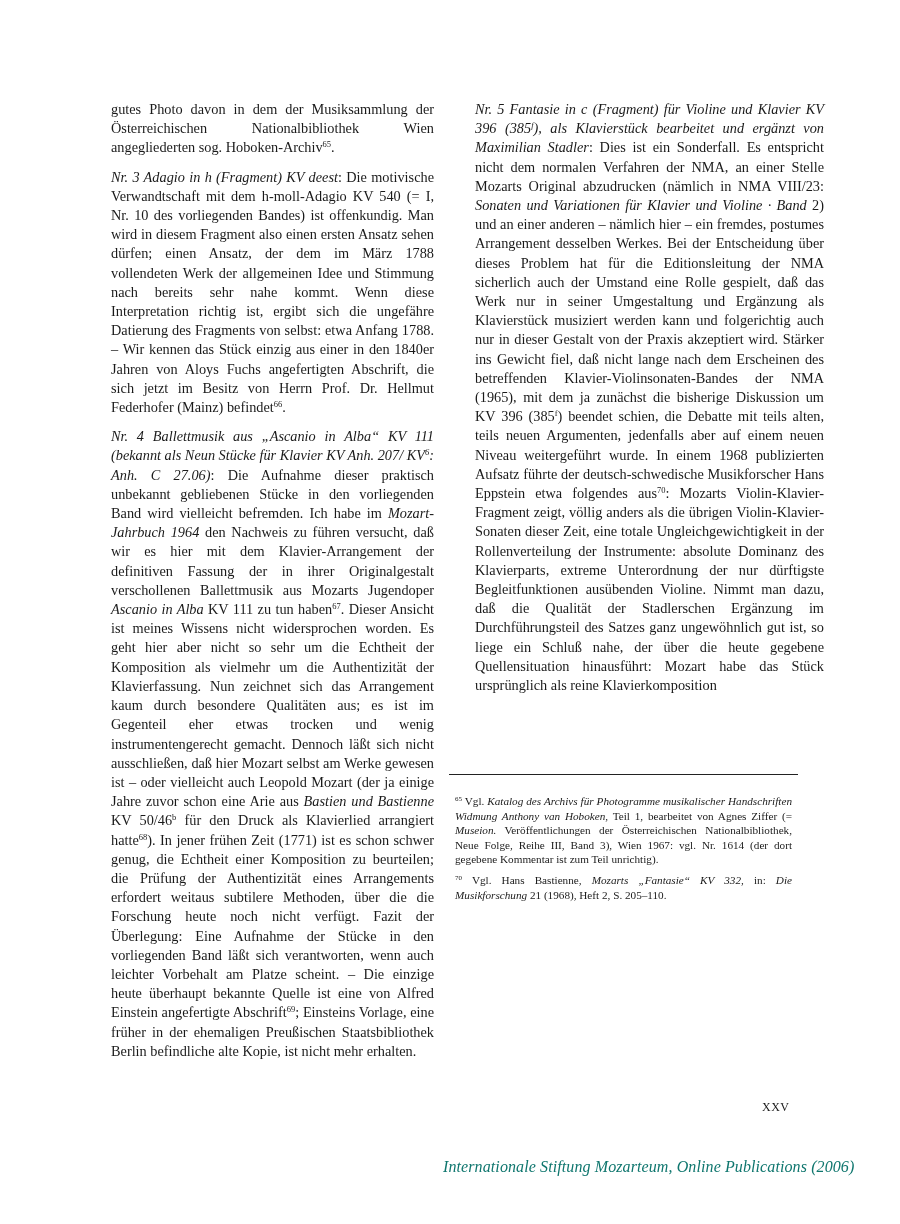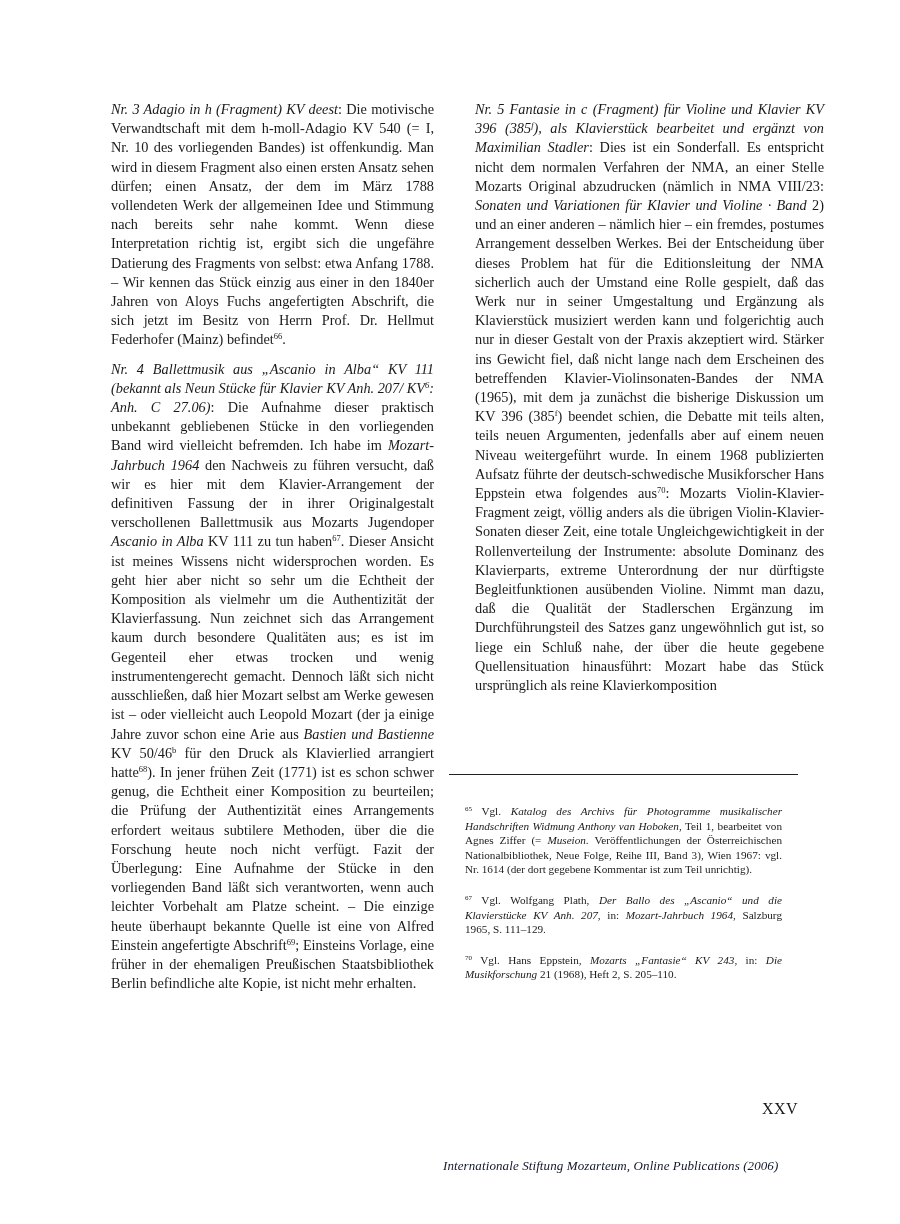--- a/index.html
+++ b/index.html
@@ -8,41 +8,41 @@
   .col { position: absolute; top: 100px; }
   .col-left { left: 111px; width: 323px; }
   .col-right { left: 475px; width: 349px; }
   p.para { margin: 0 0 10px 0; font-size: 14.3px; line-height: 19.2px; text-align: justify; hyphens: manual; }
   p.para.cont { text-indent: 0; }
   p.para.ind { text-indent: 0; }
   .it { font-style: italic; }
   sup { font-size: 8.5px; line-height: 0; vertical-align: 5px; }
   .rule { position: absolute; left: 449px; top: 774px; width: 349px; height: 0; border-top: 1.6px solid #222; }
   .notes { position: absolute; left: 449px; top: 788px; width: 349px; }
-  .note { margin: 16px; font-size: 11.2px; line-height: 14.6px; text-align: justify; }
+  .note { margin: 6px; font-size: 11.2px; line-height: 14.6px; text-align: justify; }
   .note sup { font-size: 7px; vertical-align: 4px; }
-  .pagenum { position: absolute; left: 762px; top: 1100px; font-size: 16px; letter-spacing: 0.5px; }
-  .footer { position: absolute; left: 443px; top: 1158px; font-size: 13px; font-style: italic; color: #0f172a; letter-spacing: 0.1px; }
+  .pagenum { position: absolute; left: 762px; top: 1100px; font-size: 12px; letter-spacing: 0.5px; }
+  .footer { position: absolute; left: 443px; top: 1158px; font-size: 16px; font-style: italic; color: #0f766e; letter-spacing: 0.1px; }
 </style>
 </head>
 <body>
 
 <div class="col col-left">
+  <p class="para cont"><span>gutes Photo davon in dem der Musiksammlung der Österreichischen Nationalbibliothek Wien angegliederten sog. Hoboken-Archiv</span><sup>65</sup><span>.</span></p>
 
   <p class="para ind"><span class="it">Nr. 3 Adagio in h (Fragment) KV deest</span><span>: Die motivische Verwandtschaft mit dem h-moll-Adagio KV 540 (= I, Nr. 10 des vorliegenden Bandes) ist offenkundig. Man wird in diesem Fragment also einen ersten Ansatz sehen dürfen; einen Ansatz, der dem im März 1788 vollendeten Werk der allgemeinen Idee und Stimmung nach bereits sehr nahe kommt. Wenn diese Interpretation richtig ist, ergibt sich die ungefähre Datierung des Fragments von selbst: etwa Anfang 1788. – Wir kennen das Stück einzig aus einer in den 1840er Jahren von Aloys Fuchs angefertigten Abschrift, die sich jetzt im Besitz von Herrn Prof. Dr. Hellmut Federhofer (Mainz) befindet</span><sup>66</sup><span>.</span></p>
 
   <p class="para ind"><span class="it"><span>Nr. 4 Ballettmusik aus „Ascanio in Alba“ KV 111 (bekannt als Neun Stücke für Klavier KV Anh. 207/ KV</span><sup>6</sup><span>: Anh. C 27.06)</span></span><span>: Die Aufnahme dieser praktisch unbekannt gebliebenen Stücke in den vorliegenden Band wird vielleicht befremden. Ich habe im </span><span class="it">Mozart-Jahrbuch 1964</span><span> den Nachweis zu führen versucht, daß wir es hier mit dem Klavier-Arrangement der definitiven Fassung der in ihrer Originalgestalt verschollenen Ballettmusik aus Mozarts Jugendoper </span><span class="it">Ascanio in Alba</span><span> KV 111 zu tun haben</span><sup>67</sup><span>. Dieser Ansicht ist meines Wissens nicht widersprochen worden. Es geht hier aber nicht so sehr um die Echtheit der Komposition als vielmehr um die Authentizität der Klavierfassung. Nun zeichnet sich das Arrangement kaum durch besondere Qualitäten aus; es ist im Gegenteil eher etwas trocken und wenig instrumentengerecht gemacht. Dennoch läßt sich nicht ausschließen, daß hier Mozart selbst am Werke gewesen ist – oder vielleicht auch Leopold Mozart (der ja einige Jahre zuvor schon eine Arie aus </span><span class="it">Bastien und Bastienne</span><span> KV 50/46</span><sup>b</sup><span> für den Druck als Klavierlied arrangiert hatte</span><sup>68</sup><span>). In jener frühen Zeit (1771) ist es schon schwer genug, die Echtheit einer Komposition zu beurteilen; die Prüfung der Authentizität eines Arrangements erfordert weitaus subtilere Methoden, über die die Forschung heute noch nicht verfügt. Fazit der Überlegung: Eine Aufnahme der Stücke in den vorliegenden Band läßt sich verantworten, wenn auch leichter Vorbehalt am Platze scheint. – Die einzige heute überhaupt bekannte Quelle ist eine von Alfred Einstein angefertigte Abschrift</span><sup>69</sup><span>; Einsteins Vorlage, eine früher in der ehemaligen Preußischen Staatsbibliothek Berlin befindliche alte Kopie, ist nicht mehr erhalten.</span></p>
 </div>
 
 <div class="col col-right">
   <p class="para ind"><span class="it"><span>Nr. 5 Fantasie in c (Fragment) für Violine und Klavier KV 396 (385</span><sup>f</sup><span>), als Klavierstück bearbeitet und ergänzt von Maximilian Stadler</span></span><span>: Dies ist ein Sonderfall. Es entspricht nicht dem normalen Verfahren der NMA, an einer Stelle Mozarts Original abzudrucken (nämlich in NMA VIII/23: </span><span class="it">Sonaten und Variationen für Klavier und Violine · Band</span><span> 2) und an einer anderen – nämlich hier – ein fremdes, postumes Arrangement desselben Werkes. Bei der Entscheidung über dieses Problem hat für die Editionsleitung der NMA sicherlich auch der Umstand eine Rolle gespielt, daß das Werk nur in seiner Umgestaltung und Ergänzung als Klavierstück musiziert werden kann und folgerichtig auch nur in dieser Gestalt von der Praxis akzeptiert wird. Stärker ins Gewicht fiel, daß nicht lange nach dem Erscheinen des betreffenden Klavier-Violinsonaten-Bandes der NMA (1965), mit dem ja zunächst die bisherige Diskussion um KV 396 (385</span><sup>f</sup><span>) beendet schien, die Debatte mit teils alten, teils neuen Argumenten, jedenfalls aber auf einem neuen Niveau weitergeführt wurde. In einem 1968 publizierten Aufsatz führte der deutsch-schwedische Musikforscher Hans Eppstein etwa folgendes aus</span><sup>70</sup><span>: Mozarts Violin-Klavier-Fragment zeigt, völlig anders als die übrigen Violin-Klavier-Sonaten dieser Zeit, eine totale Ungleichgewichtigkeit in der Rollenverteilung der Instrumente: absolute Dominanz des Klavierparts, extreme Unterordnung der nur dürftigste Begleitfunktionen ausübenden Violine. Nimmt man dazu, daß die Qualität der Stadlerschen Ergänzung im Durchführungsteil des Satzes ganz ungewöhnlich gut ist, so liege ein Schluß nahe, der über die heute gegebene Quellensituation hinausführt: Mozart habe das Stück ursprünglich als reine Klavierkomposition</span></p>
 </div>
 
 <div class="rule"></div>
 
 <div class="notes">
   <p class="note"><sup>65</sup><span> Vgl. </span><span class="it">Katalog des Archivs für Photogramme musikalischer Handschriften Widmung Anthony van Hoboken</span><span>, Teil 1, bearbeitet von Agnes Ziffer (= </span><span class="it">Museion.</span><span> Veröffentlichungen der Österreichischen Nationalbibliothek, Neue Folge, Reihe III, Band 3), Wien 1967: vgl. Nr. 1614 (der dort gegebene Kommentar ist zum Teil unrichtig).</span></p>
-  <p class="note"><sup>67</sup><span> Vgl. Wolfgang Plath, </span><span class="it">Der Ballo des „Ascanio“ und die Klavierstücke KV Anh. 207</span><span>, in: </span><span class="it">Mozart-Jahrbuch 1964</span><span>, Salzburg 1965, S. 111–129.</span></p>
-  <p class="note"><sup>70</sup><span> Vgl. Hans Eppstein, </span><span class="it">Mozarts „Fantasie“ KV 243</span><span>, in: </span><span class="it">Die Musikforschung</span><span> 21 (1968), Heft 2, S. 205–110.</span></p>
+  <p class="note"><sup>70</sup><span> Vgl. Hans Bastienne, </span><span class="it">Mozarts „Fantasie“ KV 332</span><span>, in: </span><span class="it">Die Musikforschung</span><span> 21 (1968), Heft 2, S. 205–110.</span></p>
 </div>
 
 <div class="pagenum">XXV</div>
 <div class="footer">Internationale Stiftung Mozarteum, Online Publications (2006)</div>
 
 </body></html>

